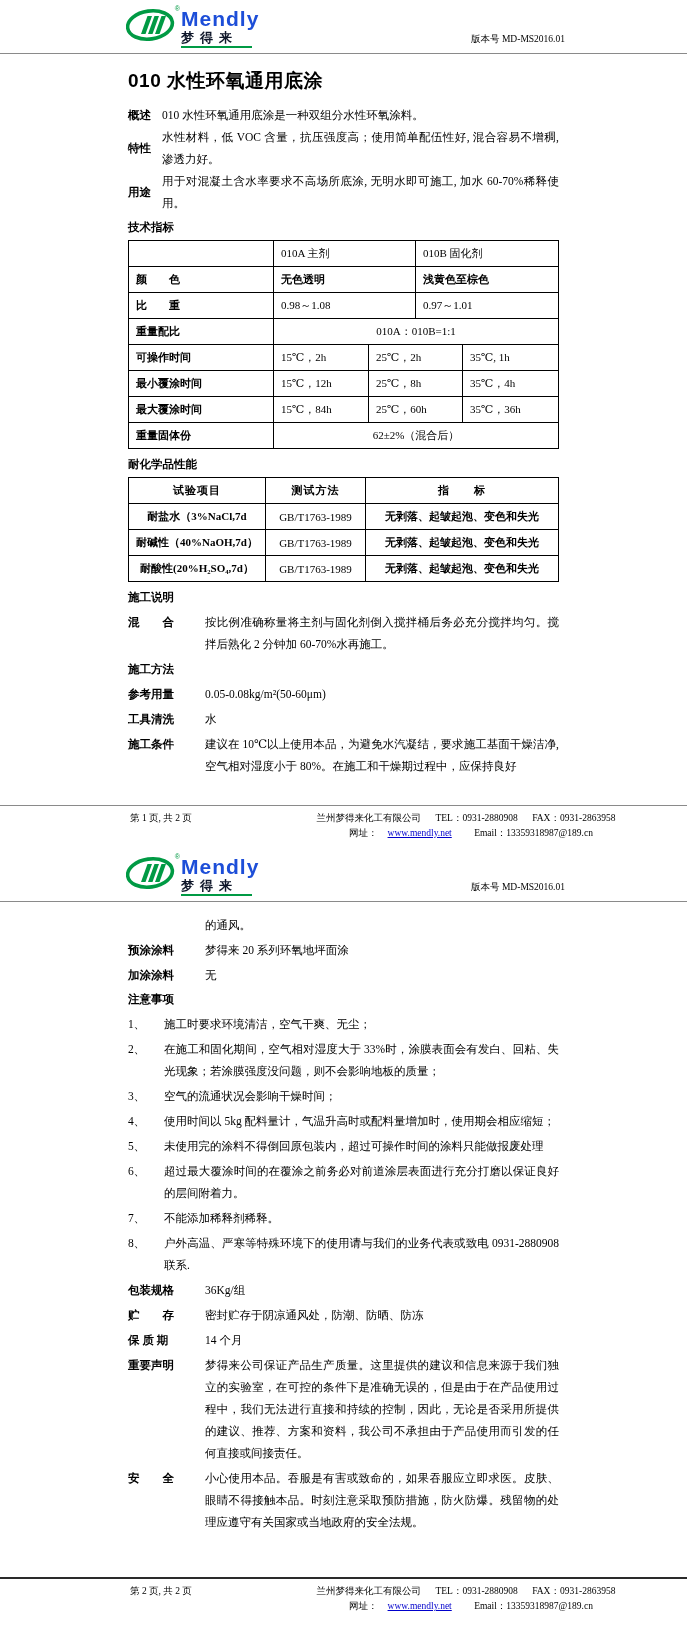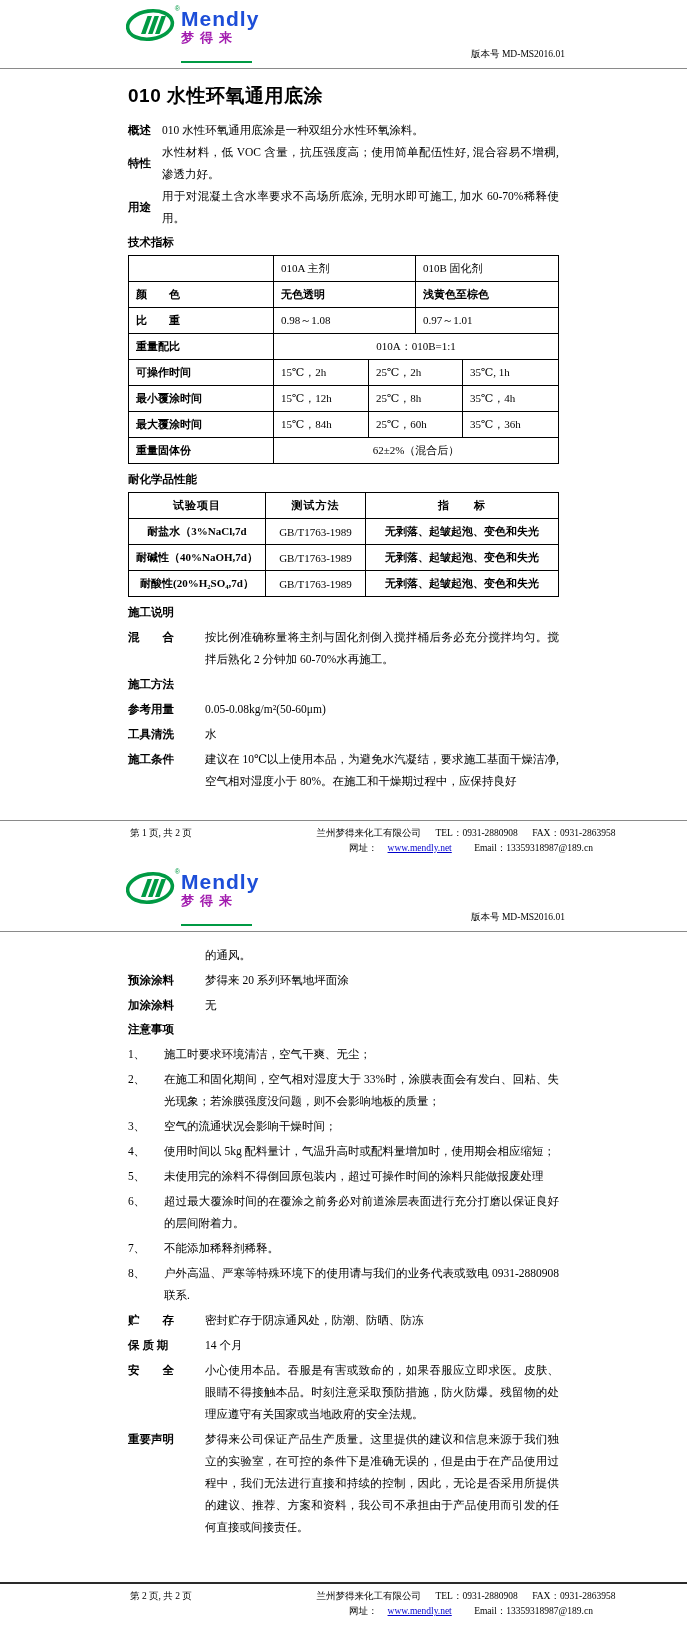--- a/index.html
+++ b/index.html
@@ -22,22 +22,22 @@
     position:absolute;top:-3px;right:-4px;
     font-size:7px;color:#009A44;font-family:"Liberation Sans",sans-serif;
   }
   .logo-txt{display:flex;flex-direction:column;line-height:1;}
   .logo-en{
     font-family:"Liberation Sans",sans-serif;font-weight:bold;
     font-size:21px;color:#1d4ed8;letter-spacing:1px;
   }
   .logo-cn{
     font-family:"Liberation Sans",sans-serif;font-weight:bold;
-    font-size:13px;color:#a21caf;letter-spacing:6px;margin-top:2px;
-    border-bottom:2px solid #009A44;padding-bottom:17px;width:fit-content;
+    font-size:13px;color:#0f172a;letter-spacing:6px;margin-top:2px;
+    border-bottom:2px solid #009A44;padding-bottom:2px;width:fit-content;
     padding-right:14px;
   }
   .version{
     font-size:9.5px;color:#000;white-space:nowrap;padding-bottom:2px;
   }
   .hdr-rule{border:none;border-top:1px solid #8a8a8a;margin:0;}
 
   
   .content{padding:0 128px 0 128px;}
   .title{
@@ -329,34 +329,38 @@
       <div class="note">
         <span class="note-num">7、</span>
         <span class="note-t">不能添加稀释剂稀释。</span>
       </div>
       <div class="note">
         <span class="note-num">8、</span>
         <span class="note-t">户外高温、严寒等特殊环境下的使用请与我们的业务代表或致电 0931-2880908 联系.</span>
       </div>
 
       <div class="crow">
+        <span class="crow-l">包装规格</span>
+        <span class="crow-t">36Kg/组</span>
+      </div>
+      <div class="crow">
         <span class="crow-l">贮　　存</span>
         <span class="crow-t">密封贮存于阴凉通风处，防潮、防晒、防冻</span>
       </div>
       <div class="crow">
         <span class="crow-l">保 质 期</span>
         <span class="crow-t">14 个月</span>
       </div>
       <div class="crow">
+        <span class="crow-l">重要声明</span>
+        <span class="crow-t">梦得来公司保证产品生产质量。这里提供的建议和信息来源于我们独立的实验室，在可控的条件下是准确无误的，但是由于在产品使用过程中，我们无法进行直接和持续的控制，因此，无论是否采用所提供的建议、推荐、方案和资料，我公司不承担由于产品使用而引发的任何直接或间接责任。</span>
+      </div>
+      <div class="crow">
         <span class="crow-l">安　　全</span>
         <span class="crow-t">小心使用本品。吞服是有害或致命的，如果吞服应立即求医。皮肤、眼睛不得接触本品。时刻注意采取预防措施，防火防爆。残留物的处理应遵守有关国家或当地政府的安全法规。</span>
-      </div>
-      <div class="crow">
-        <span class="crow-l">重要声明</span>
-        <span class="crow-t">梦得来公司保证产品生产质量。这里提供的建议和信息来源于我们独立的实验室，在可控的条件下是准确无误的，但是由于在产品使用过程中，我们无法进行直接和持续的控制，因此，无论是否采用所提供的建议、推荐、方案和资料，我公司不承担由于产品使用而引发的任何直接或间接责任。</span>
       </div>
     </div>
 
     <div class="p2-gap"></div>
 
     <div class="footer thick">
       <div class="f-page">第 2 页, 共 2 页</div>
       <div class="f-mid">
         <div class="f-line1">
           <span>兰州梦得来化工有限公司</span>

